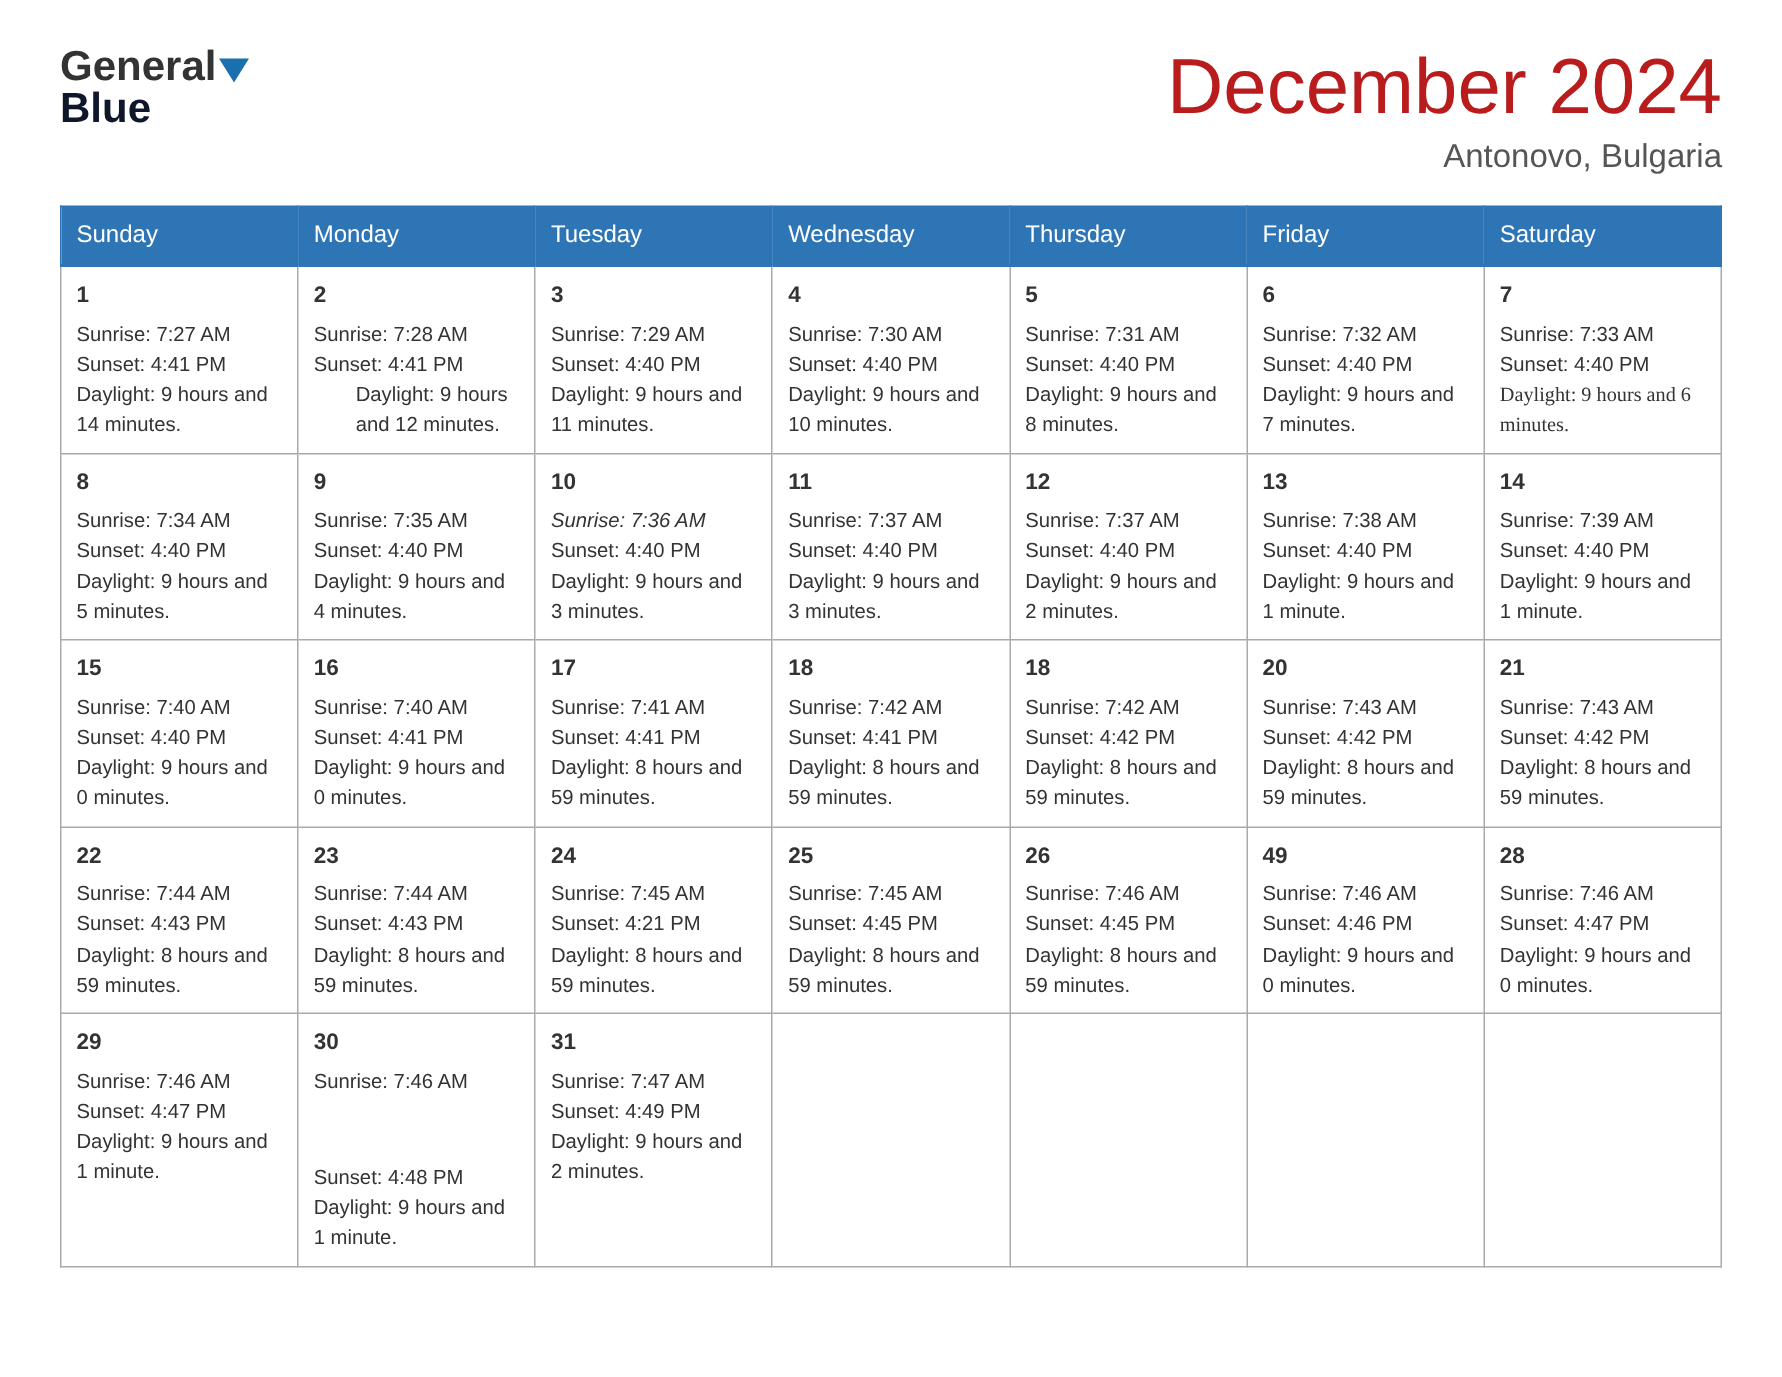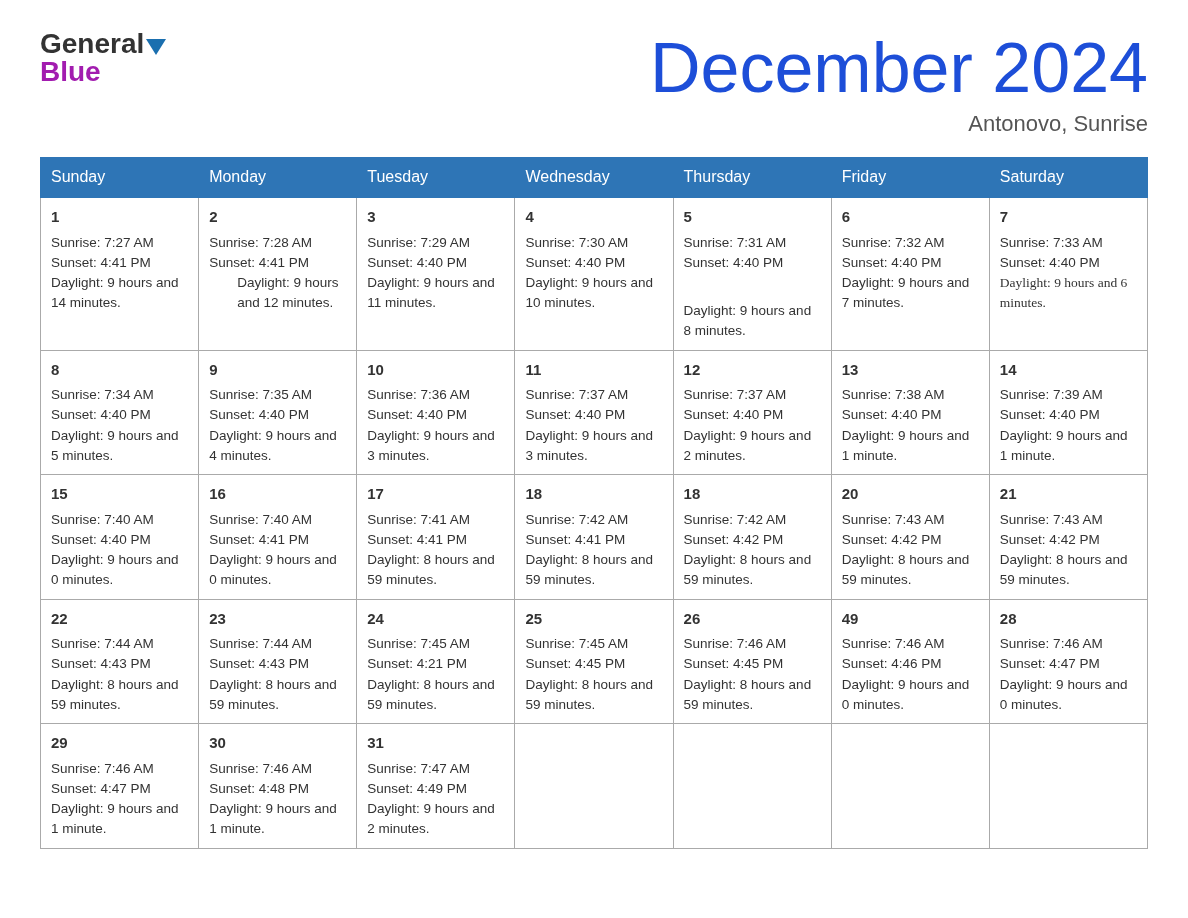--- a/index.html
+++ b/index.html
@@ -23,42 +23,42 @@
     }
     .logo-general {
       font-size: 28px;
       font-weight: bold;
       color: #333;
       line-height: 1;
     }
     .logo-blue {
       font-size: 28px;
       font-weight: bold;
-      color: #a21caf;
+      color: #0f172a;
       line-height: 1;
     }
     .logo-triangle {
       display: inline-block;
       width: 0;
       height: 0;
       border-left: 10px solid transparent;
       border-right: 10px solid transparent;
       border-top: 16px solid #1a6faf;
       margin-left: 2px;
       vertical-align: middle;
       position: relative;
       top: -2px;
     }
     .title-block {
       text-align: right;
     }
     .month-title {
-      font-size: 70px;
+      font-size: 52px;
       font-weight: normal;
-      color: #1d4ed8;
+      color: #b91c1c;
       line-height: 1.1;
     }
     .location {
       font-size: 22px;
       color: #555;
       margin-top: 4px;
     }
     .calendar {
       width: 100%;
       border-collapse: collapse;
@@ -102,21 +102,21 @@
   <div class="logo">
     <div>
       <span class="logo-general">General</span><span class="logo-triangle"></span>
     </div>
     <div>
       <span class="logo-blue">Blue</span>
     </div>
   </div>
   <div class="title-block">
     <div class="month-title">December 2024</div>
-    <div class="location">Antonovo, Sunrise</div>
+    <div class="location">Antonovo, Bulgaria</div>
   </div>
 </div>
 
 <table class="calendar">
   <thead>
     <tr>
       <th>Sunday</th>
       <th>Monday</th>
       <th>Tuesday</th>
       <th>Wednesday</th>
@@ -148,21 +148,21 @@
         <td style="border-top: 2px solid rgb(46, 117, 182);">
           <span class="day-num">4</span>
           <span style="display: block;">Sunrise: 7:30 AM</span>
           <span style="display: block;">Sunset: 4:40 PM</span>
           <span style="display: block;">Daylight: 9 hours and 10 minutes.</span>
         </td>
         <td style="border-top: 2px solid rgb(46, 117, 182);">
           <span class="day-num">5</span>
           <span style="display: block;">Sunrise: 7:31 AM</span>
           <span style="display: block;">Sunset: 4:40 PM</span>
-          <span style="display: block; margin-top: 28px;">Daylight: 9 hours and 8 minutes.</span>
+          <span style="display: block;">Daylight: 9 hours and 8 minutes.</span>
         </td>
         <td style="border-top: 2px solid rgb(46, 117, 182);">
           <span class="day-num">6</span>
           <span style="display: block;">Sunrise: 7:32 AM</span>
           <span style="display: block;">Sunset: 4:40 PM</span>
           <span style="display: block;">Daylight: 9 hours and 7 minutes.</span>
         </td>
         <td style="border-top: 2px solid rgb(46, 117, 182);">
           <span class="day-num">7</span>
           <span style="display: block;">Sunrise: 7:33 AM</span>
@@ -178,21 +178,21 @@
           <span style="display: block;">Daylight: 9 hours and 5 minutes.</span>
         </td>
         <td>
           <span class="day-num">9</span>
           <span style="display: block;">Sunrise: 7:35 AM</span>
           <span style="display: block;">Sunset: 4:40 PM</span>
           <span style="display: block;">Daylight: 9 hours and 4 minutes.</span>
         </td>
         <td>
           <span class="day-num">10</span>
-          <span style="display: block;">Sunrise: 7:36 AM</span>
+          <span style="display: block; font-style: italic;">Sunrise: 7:36 AM</span>
           <span style="display: block;">Sunset: 4:40 PM</span>
           <span style="display: block;">Daylight: 9 hours and 3 minutes.</span>
         </td>
         <td>
           <span class="day-num">11</span>
           <span style="display: block;">Sunrise: 7:37 AM</span>
           <span style="display: block;">Sunset: 4:40 PM</span>
           <span style="display: block;">Daylight: 9 hours and 3 minutes.</span>
         </td>
         <td>
@@ -305,21 +305,21 @@
       <tr>
         <td>
           <span class="day-num">29</span>
           <span style="display: block;">Sunrise: 7:46 AM</span>
           <span style="display: block;">Sunset: 4:47 PM</span>
           <span style="display: block;">Daylight: 9 hours and 1 minute.</span>
         </td>
         <td>
           <span class="day-num">30</span>
           <span style="display: block;">Sunrise: 7:46 AM</span>
-          <span style="display: block;">Sunset: 4:48 PM</span>
+          <span style="display: block; margin-top: 44px;">Sunset: 4:48 PM</span>
           <span style="display: block;">Daylight: 9 hours and 1 minute.</span>
         </td>
         <td>
           <span class="day-num">31</span>
           <span style="display: block;">Sunrise: 7:47 AM</span>
           <span style="display: block;">Sunset: 4:49 PM</span>
           <span style="display: block;">Daylight: 9 hours and 2 minutes.</span>
         </td>
         <td class="empty"></td>
         <td class="empty"></td>

